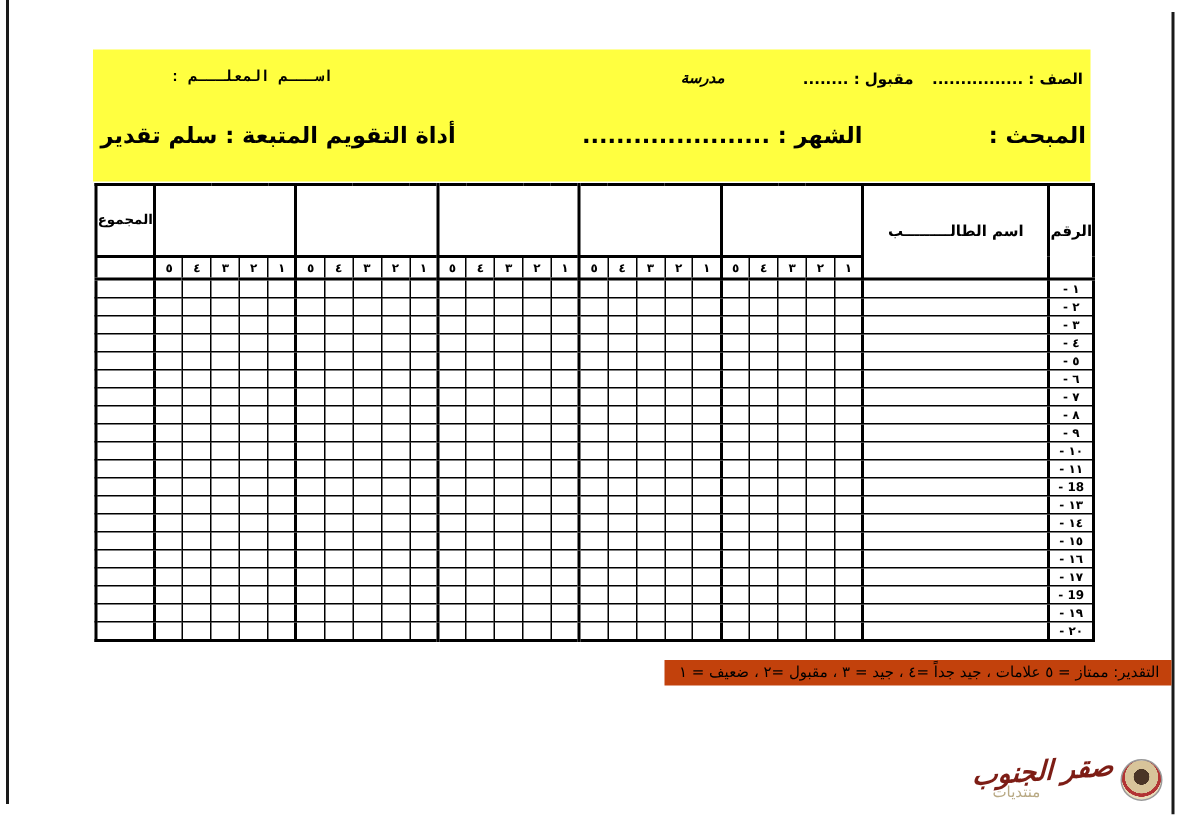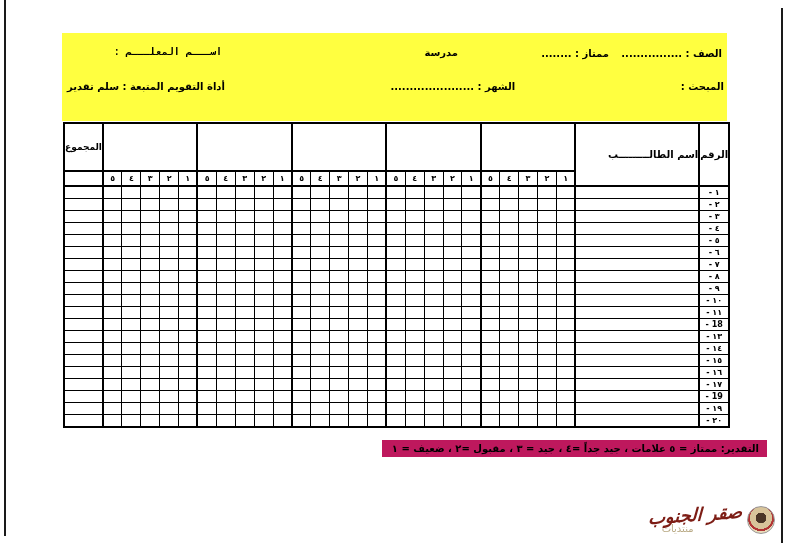--- a/index.html
+++ b/index.html
@@ -7,64 +7,64 @@
         font-family:"DejaVu Sans",sans-serif;color:#000;}
   .edge-line{position:absolute;background:#1a1a1a;width:2px;}
   .edge-left{left:4px;top:0;height:536px;}
   .edge-right{left:781px;top:8px;height:535px;}
 
   
   .band{position:absolute;left:62px;top:33px;width:665px;height:88px;background:#ffff40;}
   .band span{position:absolute;font-weight:bold;font-size:10px;white-space:nowrap;direction:rtl;unicode-bidi:embed;}
   .f-class{right:5px;top:15px;}
   .f-section{right:118px;top:15px;}
-  .f-school{right:269px;top:14px;}
+  .f-school{right:244px;top:14px;font-style:italic;}
   .f-teacher{right:505px;top:13px;font-family:Liberation Mono, monospace;}
   .band .row2{position:absolute;top:48px;left:5px;right:3px;display:flex;direction:rtl;
         justify-content:space-between;align-items:center;gap:4px;}
-  .band .row2 span{position:static;font-size:10px;}
+  .band .row2 span{position:static;font-size:15px;}
 
   
   .tbl-wrap{position:absolute;left:63px;top:122px;}
   table{border-collapse:collapse;table-layout:fixed;direction:rtl;border:2px solid #000;}
   th,td{border:1px solid #000;padding:0;text-align:center;vertical-align:middle;
         font-weight:bold;font-size:8px;line-height:1;overflow:hidden;}
   .tk-l{border-left-width:2px}.tk-r{border-right-width:2px}
   .tk-t{border-top-width:2px}.tk-b{border-bottom-width:2px}
   tr.hr1 th{height:46px;}
   tr.hr2 th{height:13px;}
   tbody td{height:11px;}
-  .colhead{font-size:10px;text-align:right;}
+  .colhead{font-size:10px;}
   .totalhead{font-size:9px;}
   .numcell{font-size:8px;direction:ltr;}
 
   
-  .legend{position:absolute;right:18px;top:440px;background:#be185d;padding:3px 8px 3px 10px;
-        font-weight:bold;font-size:10px;direction:rtl;white-space:nowrap;}
+  .legend{position:absolute;right:4px;top:440px;background:#c2410c;padding:3px 8px 3px 10px;
+        font-weight:normal;font-size:10px;direction:rtl;white-space:nowrap;}
 
   
   .logo{position:absolute;right:10px;top:506px;display:flex;direction:rtl;align-items:center;gap:5px;}
   .logo-emblem{width:26px;height:26px;border-radius:50%;border:1px solid #999;
         background:radial-gradient(circle at 50% 42%, #4a3526 0 26%, #d8c49a 27% 55%, #b23434 56% 66%, #e9dcba 67%);}
   .logo-text-wrap{text-align:left;}
   .logo-title{font-family:"DejaVu Serif",serif;font-style:italic;font-weight:bold;font-size:18px;
         color:#7d1d15;transform:rotate(-4deg) skewX(-6deg);line-height:18px;}
   .logo-sub{font-size:10px;color:#b9aa85;margin-top:-1px;padding-left:14px;}
 </style>
 </head>
 <body>
 
 <div class="page">
 
   <div class="edge-line edge-left"></div>
   <div class="edge-line edge-right"></div>
 
   <div class="band">
     <span class="f-class">الصف : ................</span>
-    <span class="f-section">ممتاز : ........</span>
+    <span class="f-section">مقبول : ........</span>
     <span class="f-school">مدرسة</span>
     <span class="f-teacher">اســـم المعلـــم :</span>
     <div class="row2">
       <span>المبحث :</span>
       <span>الشهر : ......................</span>
       <span>أداة التقويم المتبعة : سلم تقدير</span>
     </div>
   </div>
 
   <div class="tbl-wrap">

